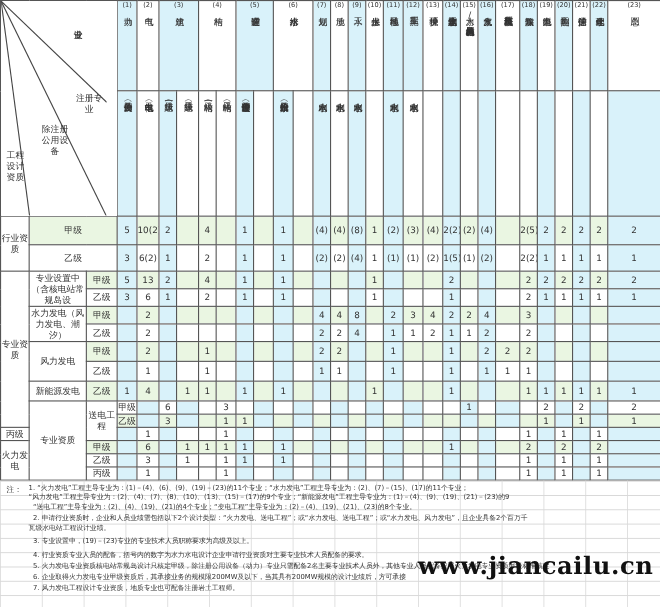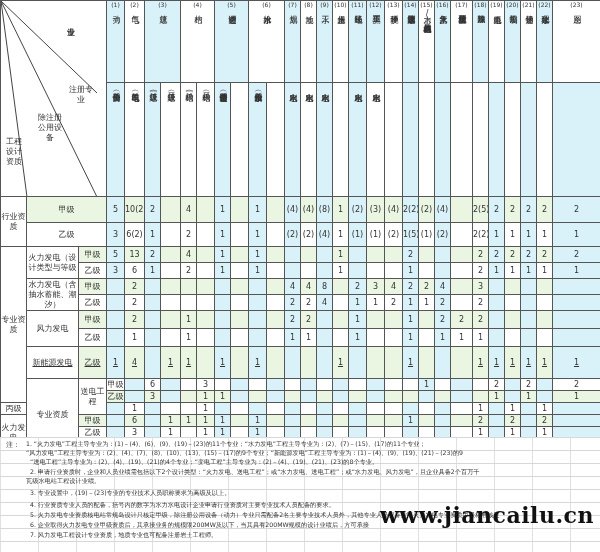--- a/index.html
+++ b/index.html
@@ -311,21 +311,21 @@
         <td class="num c-blue">1</td>
         <td class="num c-white">1</td>
         <td class="num c-blue">1</td>
         <td class="num c-white">1</td>
         <td class="num c-blue">1</td>
         <td class="num c-white">1</td>
         <td class="c-blue num">24（20）</td>
       </tr>
       <tr style="height: 16px;">
         <td rowspan="9" class="c-white"><span>专业资质</span></td>
-        <td rowspan="2" class="c-white small"><span>火力发电（设计类型与等级</span></td>
+        <td rowspan="2" class="c-white small"><span>专业设置中（含核电站常规岛设</span></td>
         <td class="c-green"><span>甲级</span></td>
         <td class="num c-blue">5</td>
         <td class="num c-green">13</td>
         <td class="num c-blue">2</td>
         <td class="num c-green"></td>
         <td class="num c-green">4</td>
         <td class="num c-green"></td>
         <td class="num c-blue">1</td>
         <td class="num c-green"></td>
         <td class="num c-blue">1</td>
@@ -376,21 +376,21 @@
         <td class="num c-white">2</td>
         <td class="num c-blue">1</td>
         <td class="num c-white">1</td>
         <td class="num c-blue">1</td>
         <td class="num c-white">1</td>
         <td class="num c-blue">1</td>
         <td class="num c-white">1</td>
         <td class="c-blue num">24</td>
       </tr>
       <tr style="height: 16px;">
-        <td rowspan="2" class="c-white small"><span>水力发电（含抽水蓄能、潮汐）</span></td>
+        <td rowspan="2" class="c-white small"><span>水力发电（风力发电、潮汐）</span></td>
         <td class="c-green"><span>甲级</span></td>
         <td class="num c-blue"></td>
         <td class="num c-green">2</td>
         <td class="num c-blue"></td>
         <td class="num c-green"></td>
         <td class="num c-green"></td>
         <td class="num c-green"></td>
         <td class="num c-blue"></td>
         <td class="num c-green"></td>
         <td class="num c-blue"></td>
@@ -505,21 +505,21 @@
         <td class="num c-white">1</td>
         <td class="num c-white">1</td>
         <td class="num c-blue"></td>
         <td class="num c-white"></td>
         <td class="num c-blue"></td>
         <td class="num c-white"></td>
         <td class="num c-blue"></td>
         <td class="num c-white"></td>
         <td class="c-blue num">9</td>
       </tr>
-      <tr style="height: 32px; text-decoration: underline;">
+      <tr style="height: 18px;">
         <td rowspan="1" class="c-white small"><span>新能源发电</span></td>
         <td class="c-green"><span>乙级</span></td>
         <td class="num c-blue">1</td>
         <td class="num c-green">4</td>
         <td class="num c-blue"></td>
         <td class="num c-green">1</td>
         <td class="num c-green">1</td>
         <td class="num c-green"></td>
         <td class="num c-blue">1</td>
         <td class="num c-green"></td>

